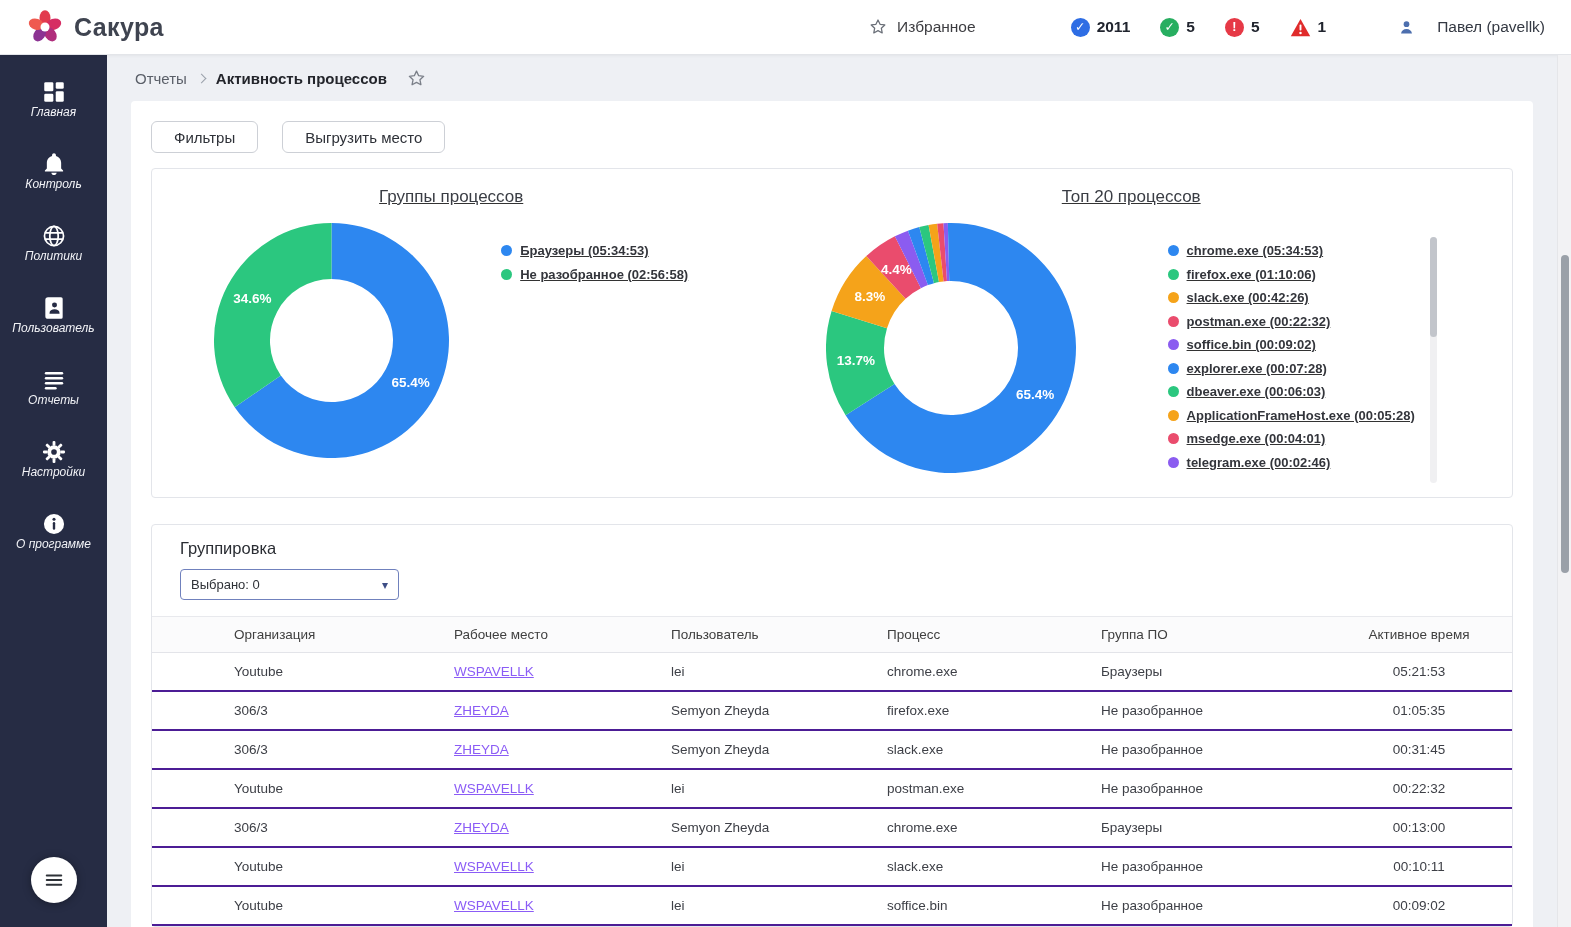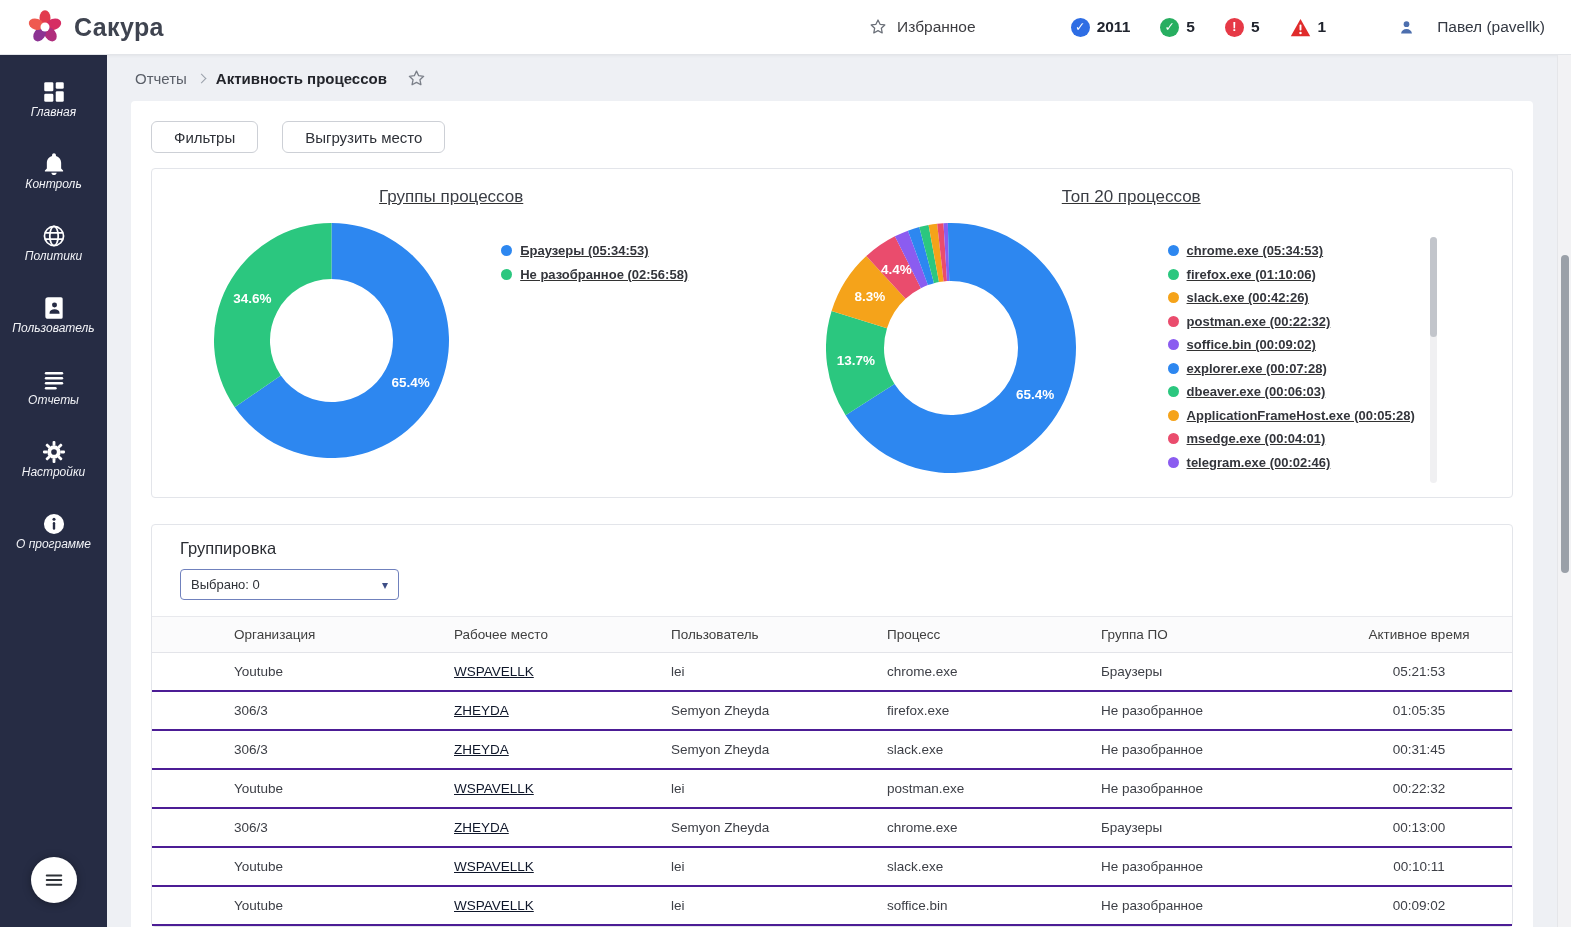--- a/index.html
+++ b/index.html
@@ -94,21 +94,21 @@
 
   table { width:100%; border-collapse:collapse; font-size:13.5px; }
   thead th {
     font-weight:normal; color:#404040; text-align:left; padding:10px 10px;
     border-top:1px solid #e8e9ed; border-bottom:1px solid #e3e4e9; background:#fbfbfc;
   }
   tbody td { padding:11px 10px; border-bottom:2px solid #4c1d95; color:#3e4047; }
   .c0 { width:72px; padding-left:0; padding-right:0; }
   .c1 { width:220px; } .c2 { width:217px; } .c3 { width:216px; } .c4 { width:214px; } .c5 { width:235px; }
   .c6 { text-align:center; }
-  .wp-link { color:#0f172a; text-decoration:underline; cursor:pointer; }
+  .wp-link { color:#8b5cf6; text-decoration:underline; cursor:pointer; }
 
   
   .pagebar { position:absolute; top:55px; right:0; width:14px; height:calc(100% - 55px); background:#f2f2f4; border-left:1px solid #e5e6e9; z-index:40; }
   .pagethumb { position:absolute; top:200px; left:3px; width:8px; height:318px; background:#9aa0a8; border-radius:4px; cursor:pointer; }
 </style>
 </head>
 <body>
 
 <header class="app-header">
   <div class="logo">

